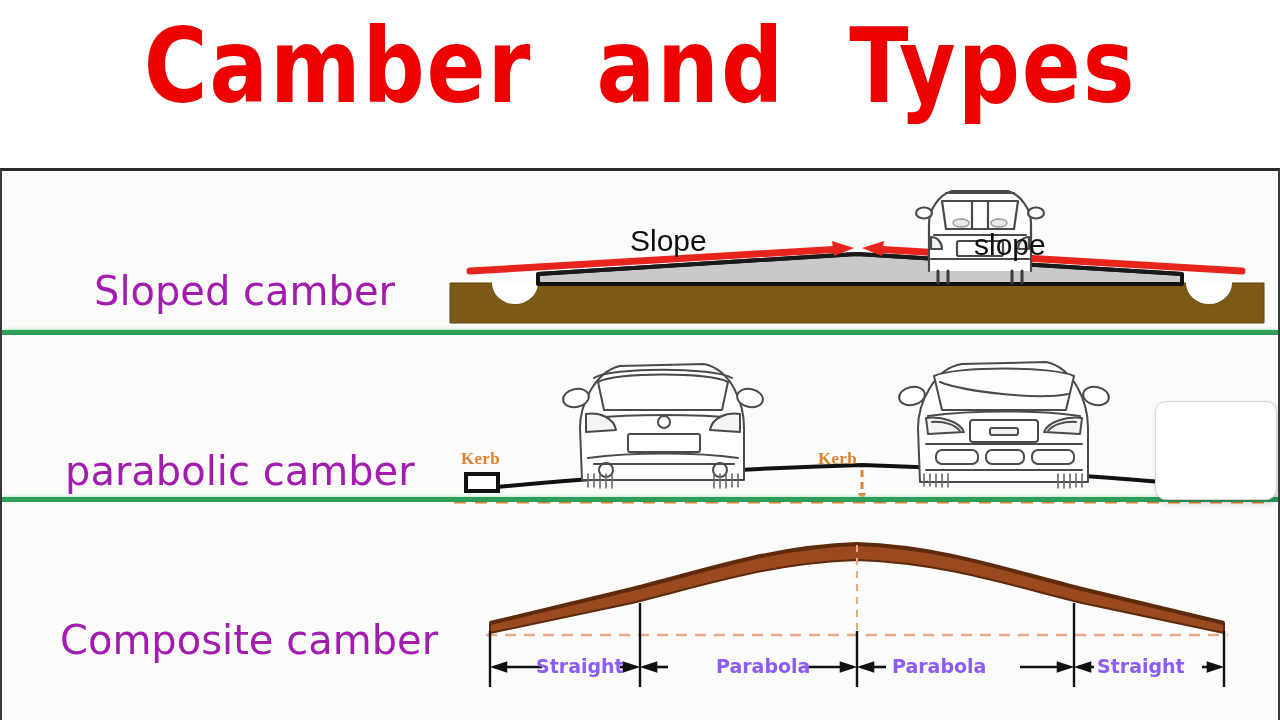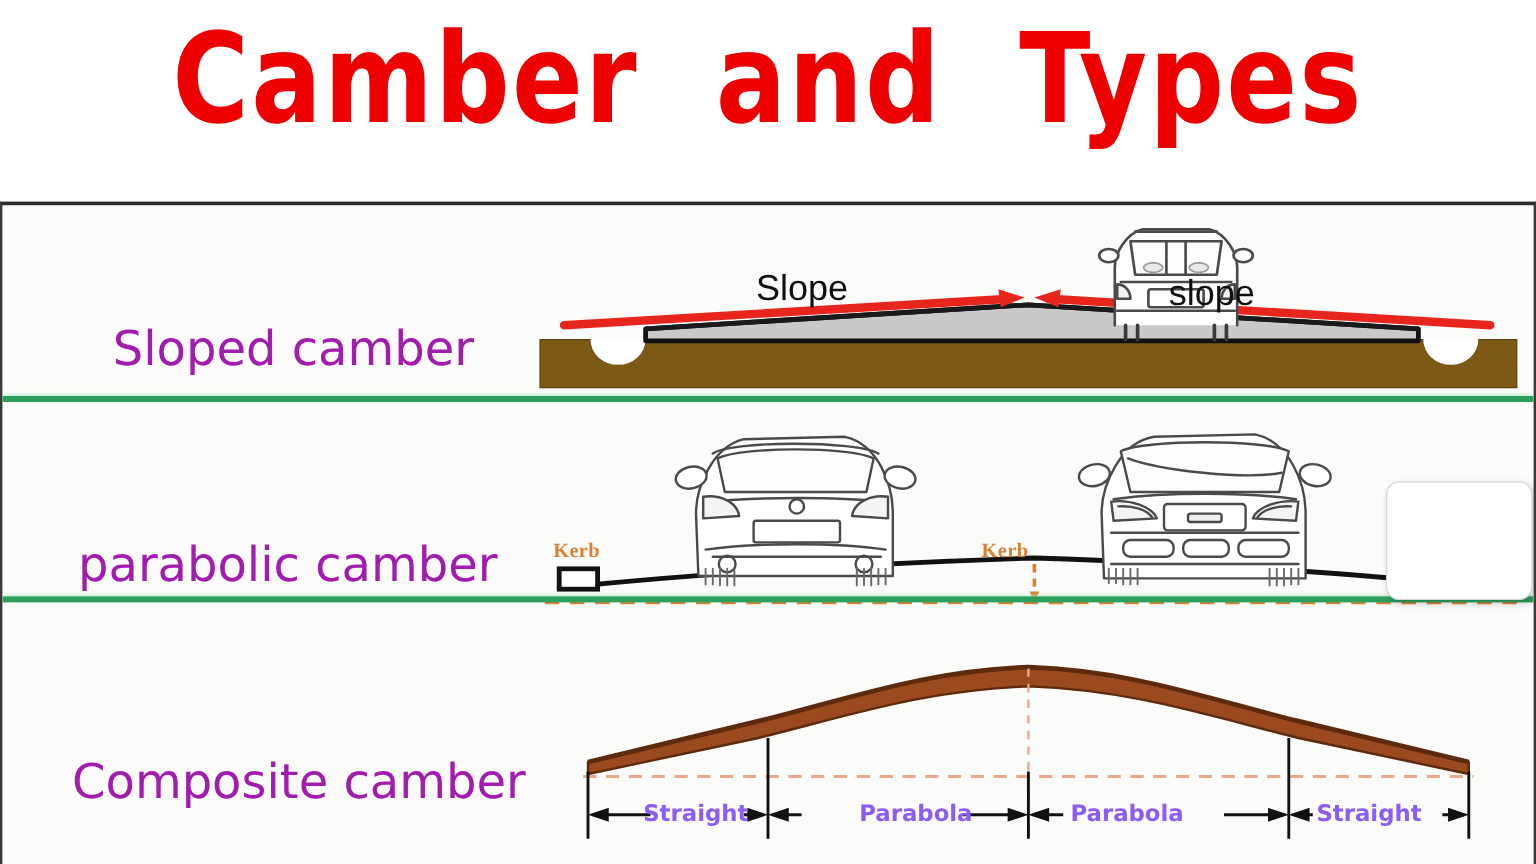--- a/index.html
+++ b/index.html
@@ -29,21 +29,21 @@
     background:#fbfbf9;
     border-top:3px solid #2b2b2b;
     border-left:2px solid #3a3a3a;
     border-right:2px solid #3a3a3a;
     box-sizing:border-box;
     overflow:hidden;
   }
   .row{position:absolute;left:0;width:1276px;}
   .row-1{top:0px;height:159px;}
   .row-2{top:181px;height:163px;}
-  .row-3{top:330px;height:219px;}
+  .row-3{top:318px;height:219px;}
 
   .divider{
     position:absolute;left:0;width:1276px;height:5px;background:#2e9e5b;
     box-shadow:0 -2px 3px -1px rgba(170,235,195,.85);
   }
   .divider-1{top:159px;}
   .divider-2{top:326px;}
 
   .row-label{
     position:absolute;

